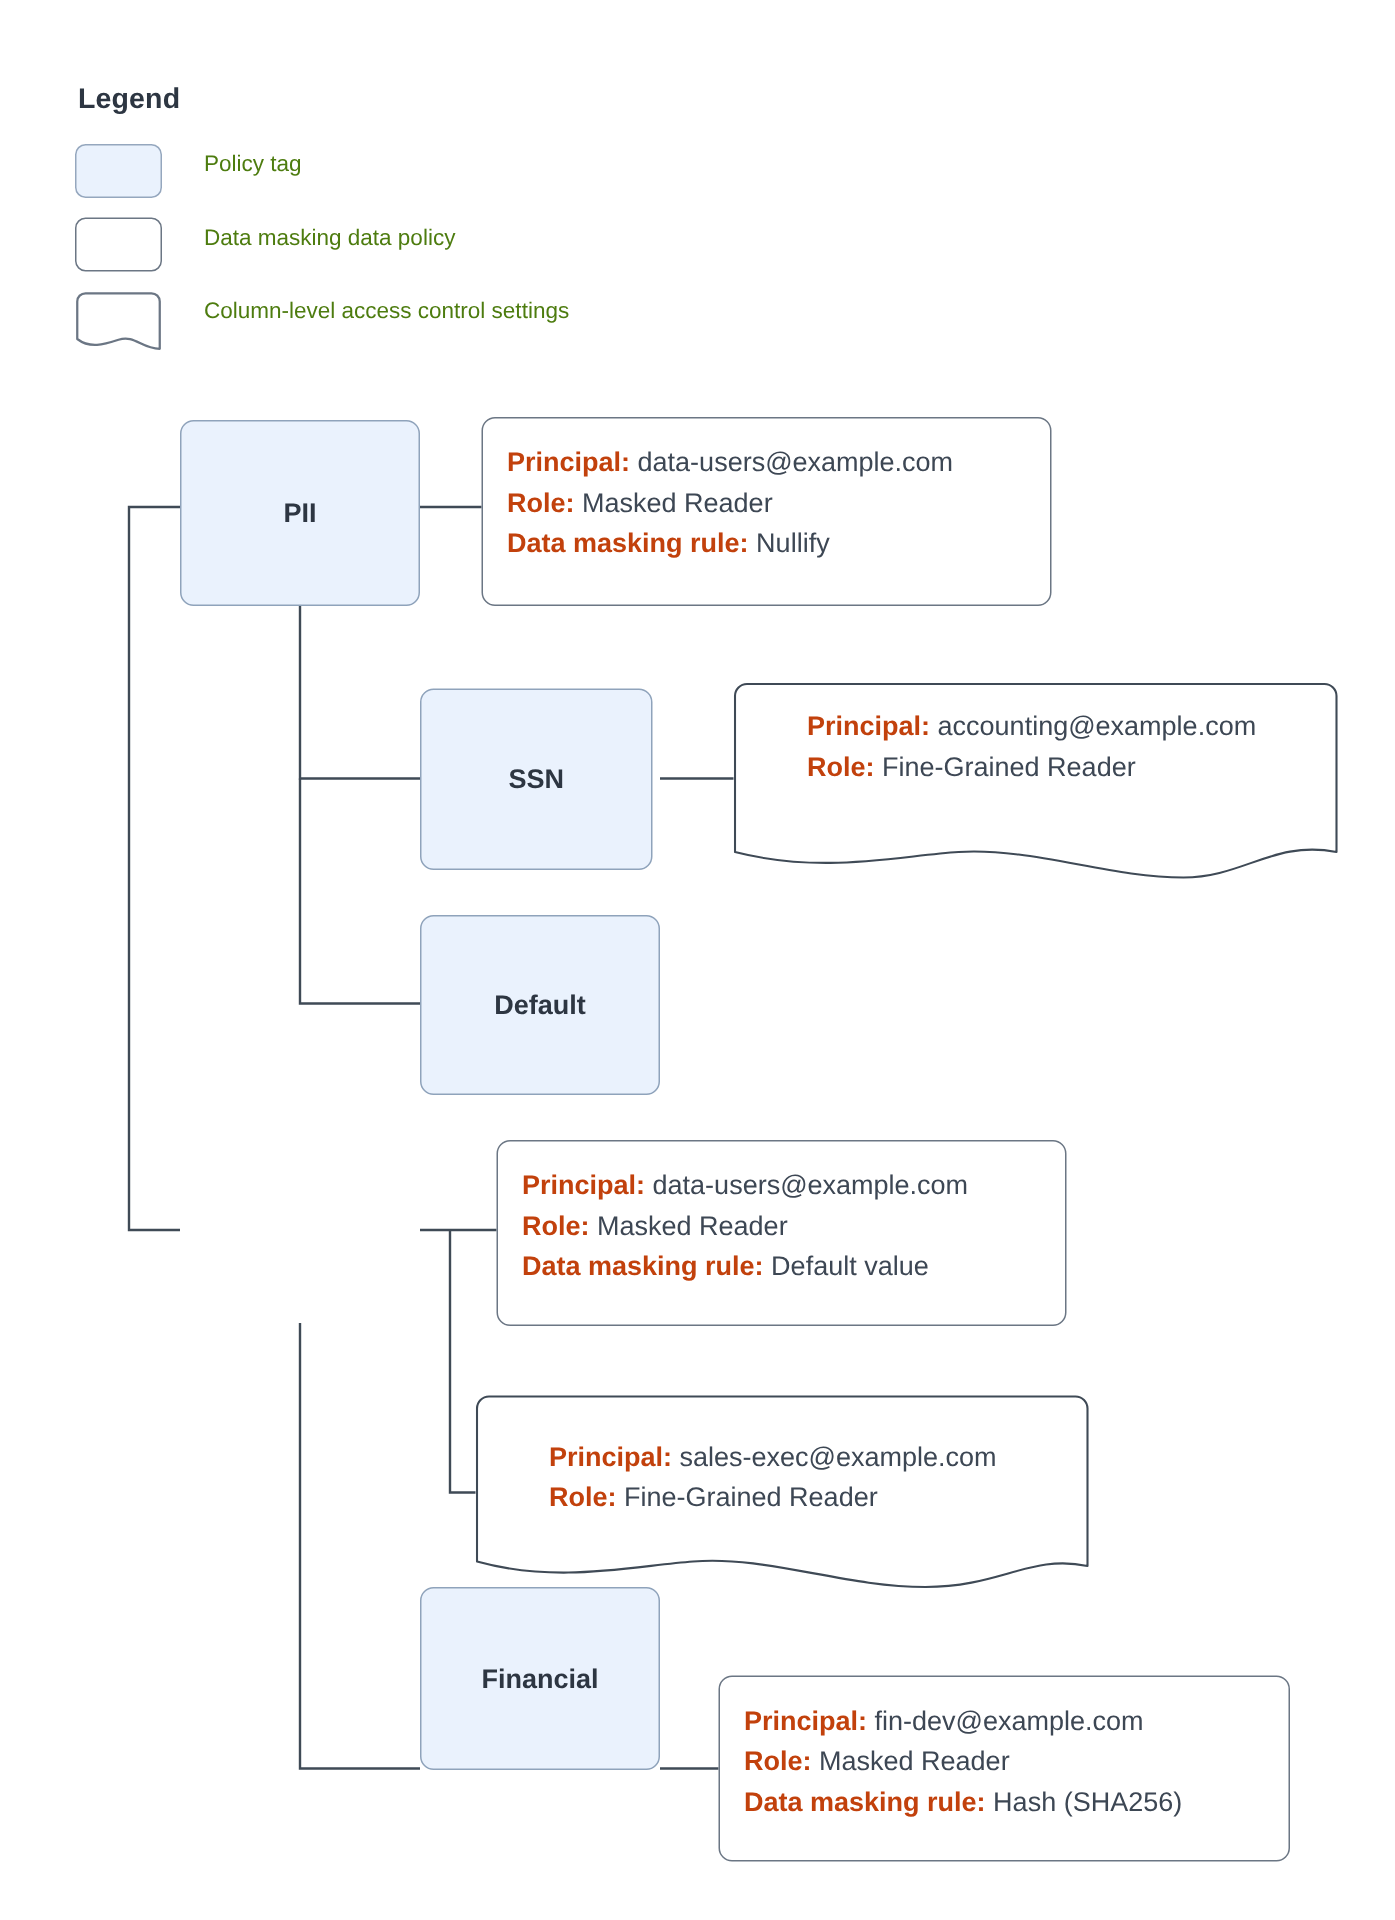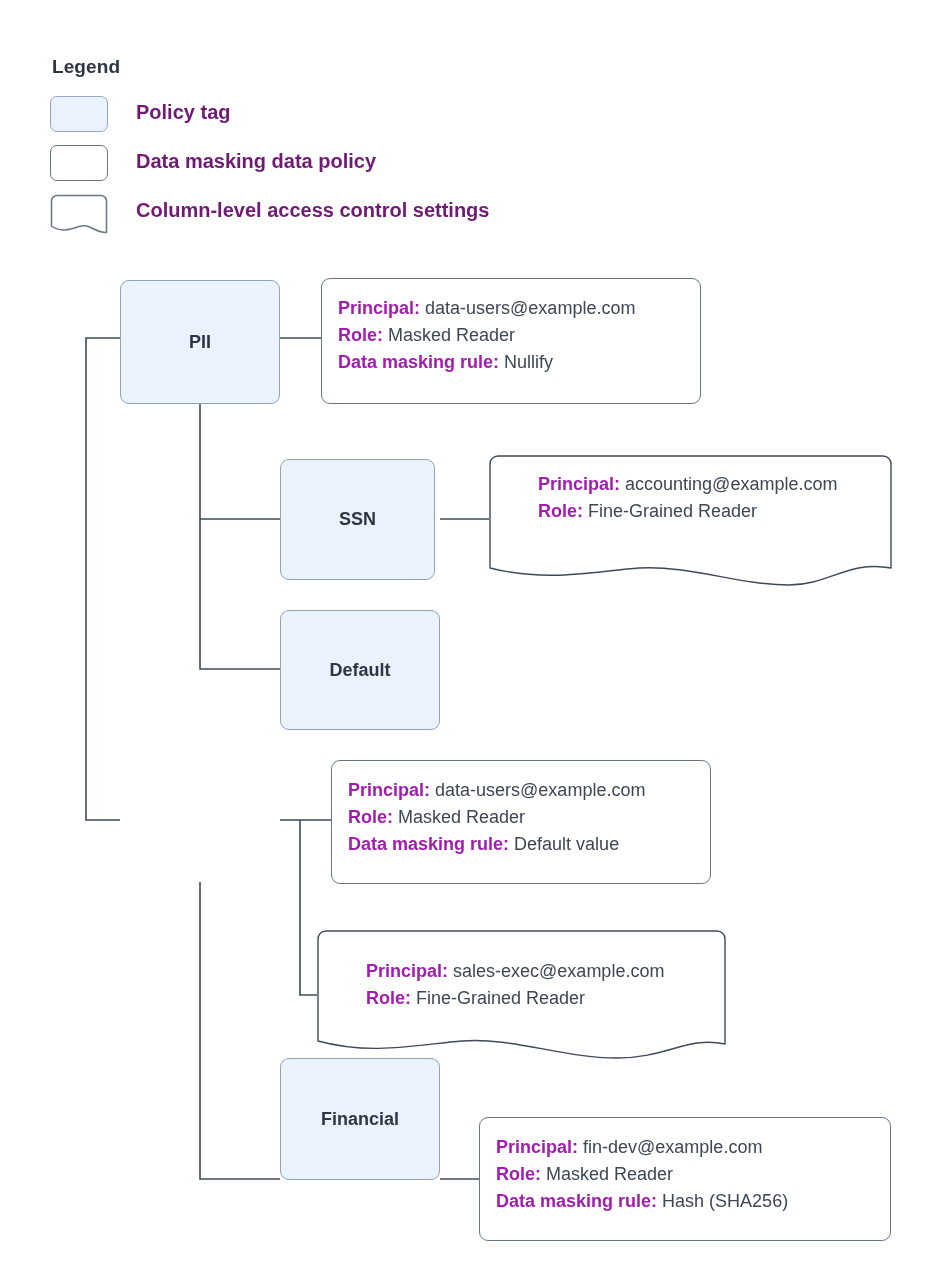--- a/index.html
+++ b/index.html
@@ -26,42 +26,42 @@
   .legend-swatch{
     position:absolute;left:0;top:0;width:58px;height:36px;
     box-sizing:border-box;
   }
   .sw-rect{
     border:1.5px solid #6b7684;border-radius:7px;background:#ffffff;
   }
   .sw-rect.filled{background:#eaf2fd;border-color:#95a7be;}
   .legend-label{
     position:absolute;left:86px;top:5px;
-    font-size:20px;font-weight:bold;white-space:nowrap;color:#701a75;
+    font-size:15px;font-weight:normal;white-space:nowrap;color:#4d7c0f;
   }
 
   
   .tag-node{
     position:absolute;box-sizing:border-box;
     background:#eaf2fd;border:1.4px solid #8fa3bb;border-radius:9px;
     display:flex;align-items:center;justify-content:center;
     font-size:18px;font-weight:bold;color:#2d3642;text-align:right;
   }
 
   
   .policy-card{
     position:absolute;box-sizing:border-box;
     background:#ffffff;border:1.4px solid #6b7684;border-radius:9px;
     padding:16px 16px 0 16px;
   }
   .policy-card .line,
   .doc-card .line{
     font-size:18px;line-height:27px;color:#3d4754;white-space:nowrap;
   }
-  .policy-card .line b,.doc-card .line b{color:#a21caf;font-weight:bold;}
+  .policy-card .line b,.doc-card .line b{color:#c2410c;font-weight:bold;}
 
   
   .doc-card{position:absolute;padding-left:32px;}
   .doc-card svg{position:absolute;left:0;top:0;}
   .doc-card .doc-text{
     position:relative;padding:16px 16px 0 17px;
   }
 </style>
 </head>
 <body>
@@ -194,21 +194,21 @@
         <b>Principal:</b>
         <span>sales-exec@example.com</span>
       </div>
       <div class="line">
         <b>Role:</b>
         <span>Fine-Grained Reader</span>
       </div>
     </div>
   </div>
 
-  <div class="policy-card" style="left:479px;top:1117px;width:412px;height:124px;">
+  <div class="policy-card" style="left:479px;top:1117px;width:381px;height:124px;">
     <div class="line">
       <b>Principal:</b>
       <span>fin-dev@example.com</span>
     </div>
     <div class="line">
       <b>Role:</b>
       <span>Masked Reader</span>
     </div>
     <div class="line">
       <b>Data masking rule:</b>

